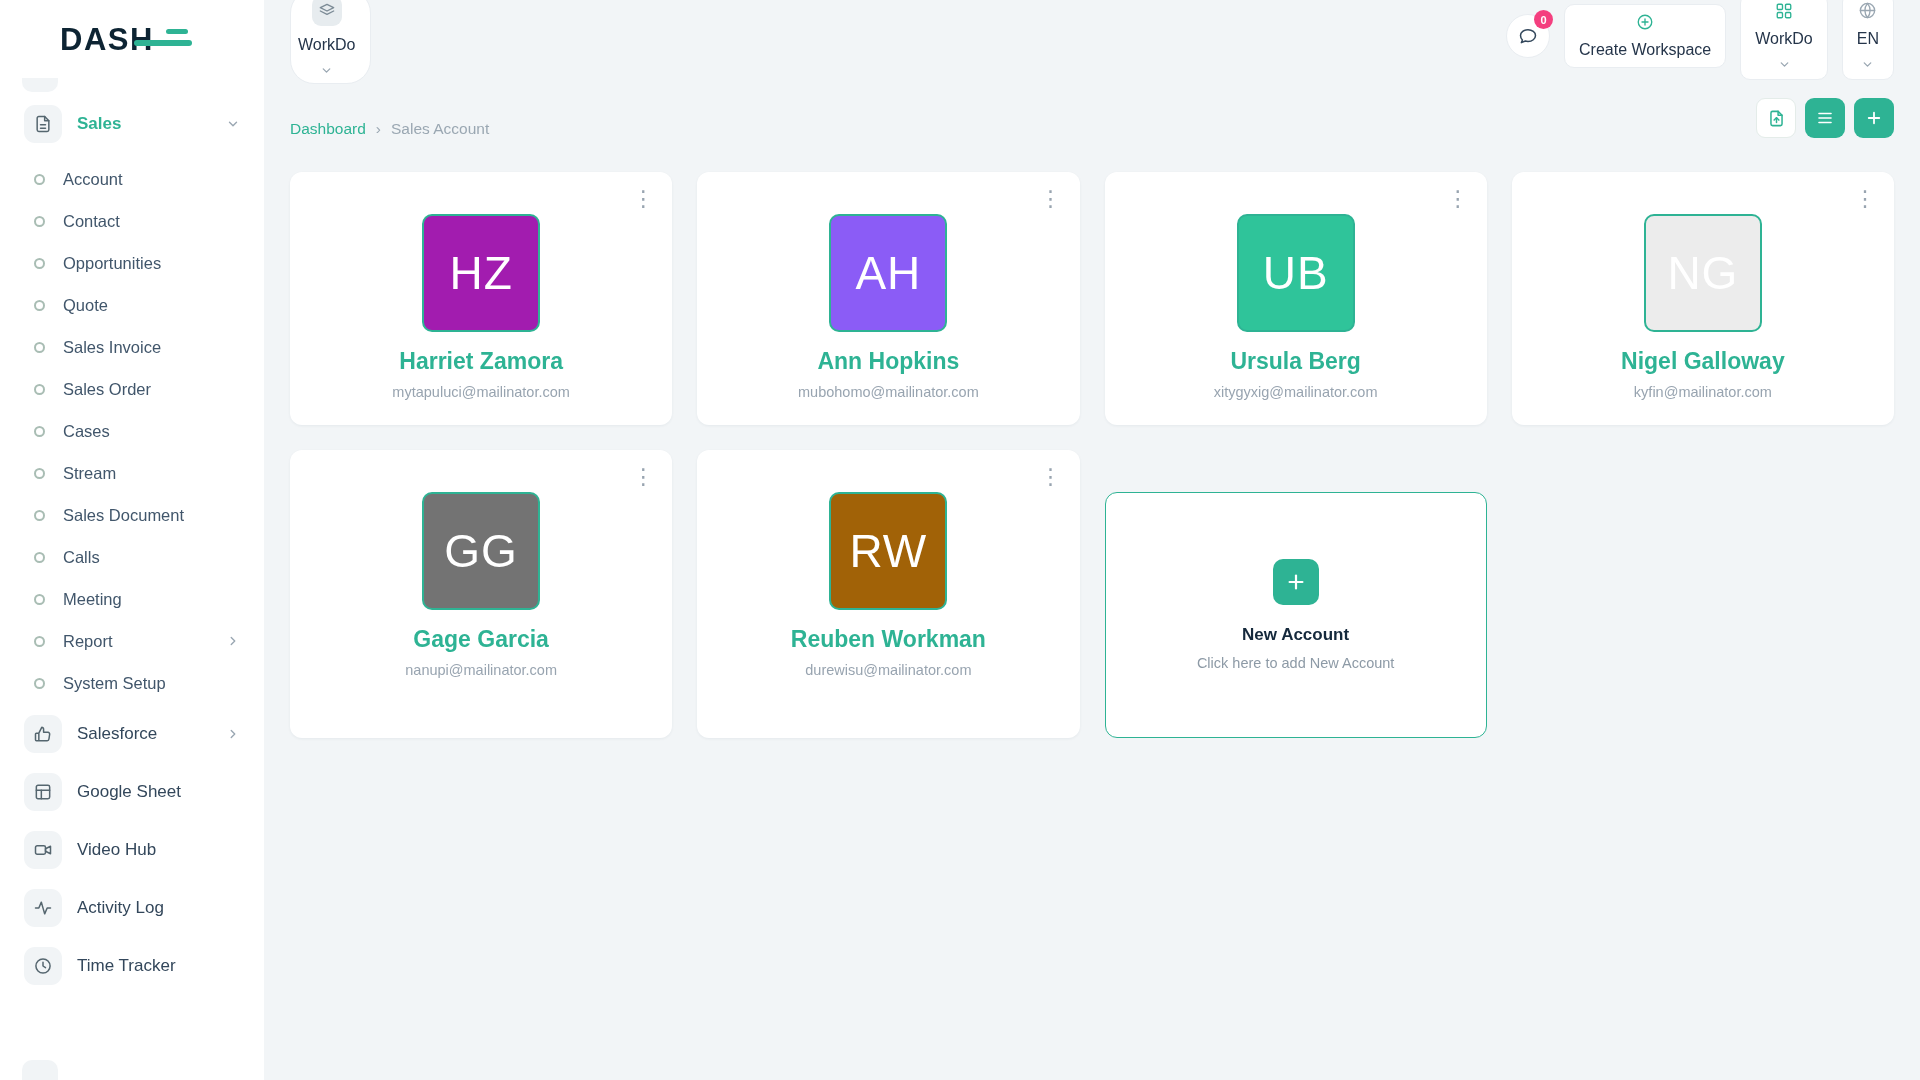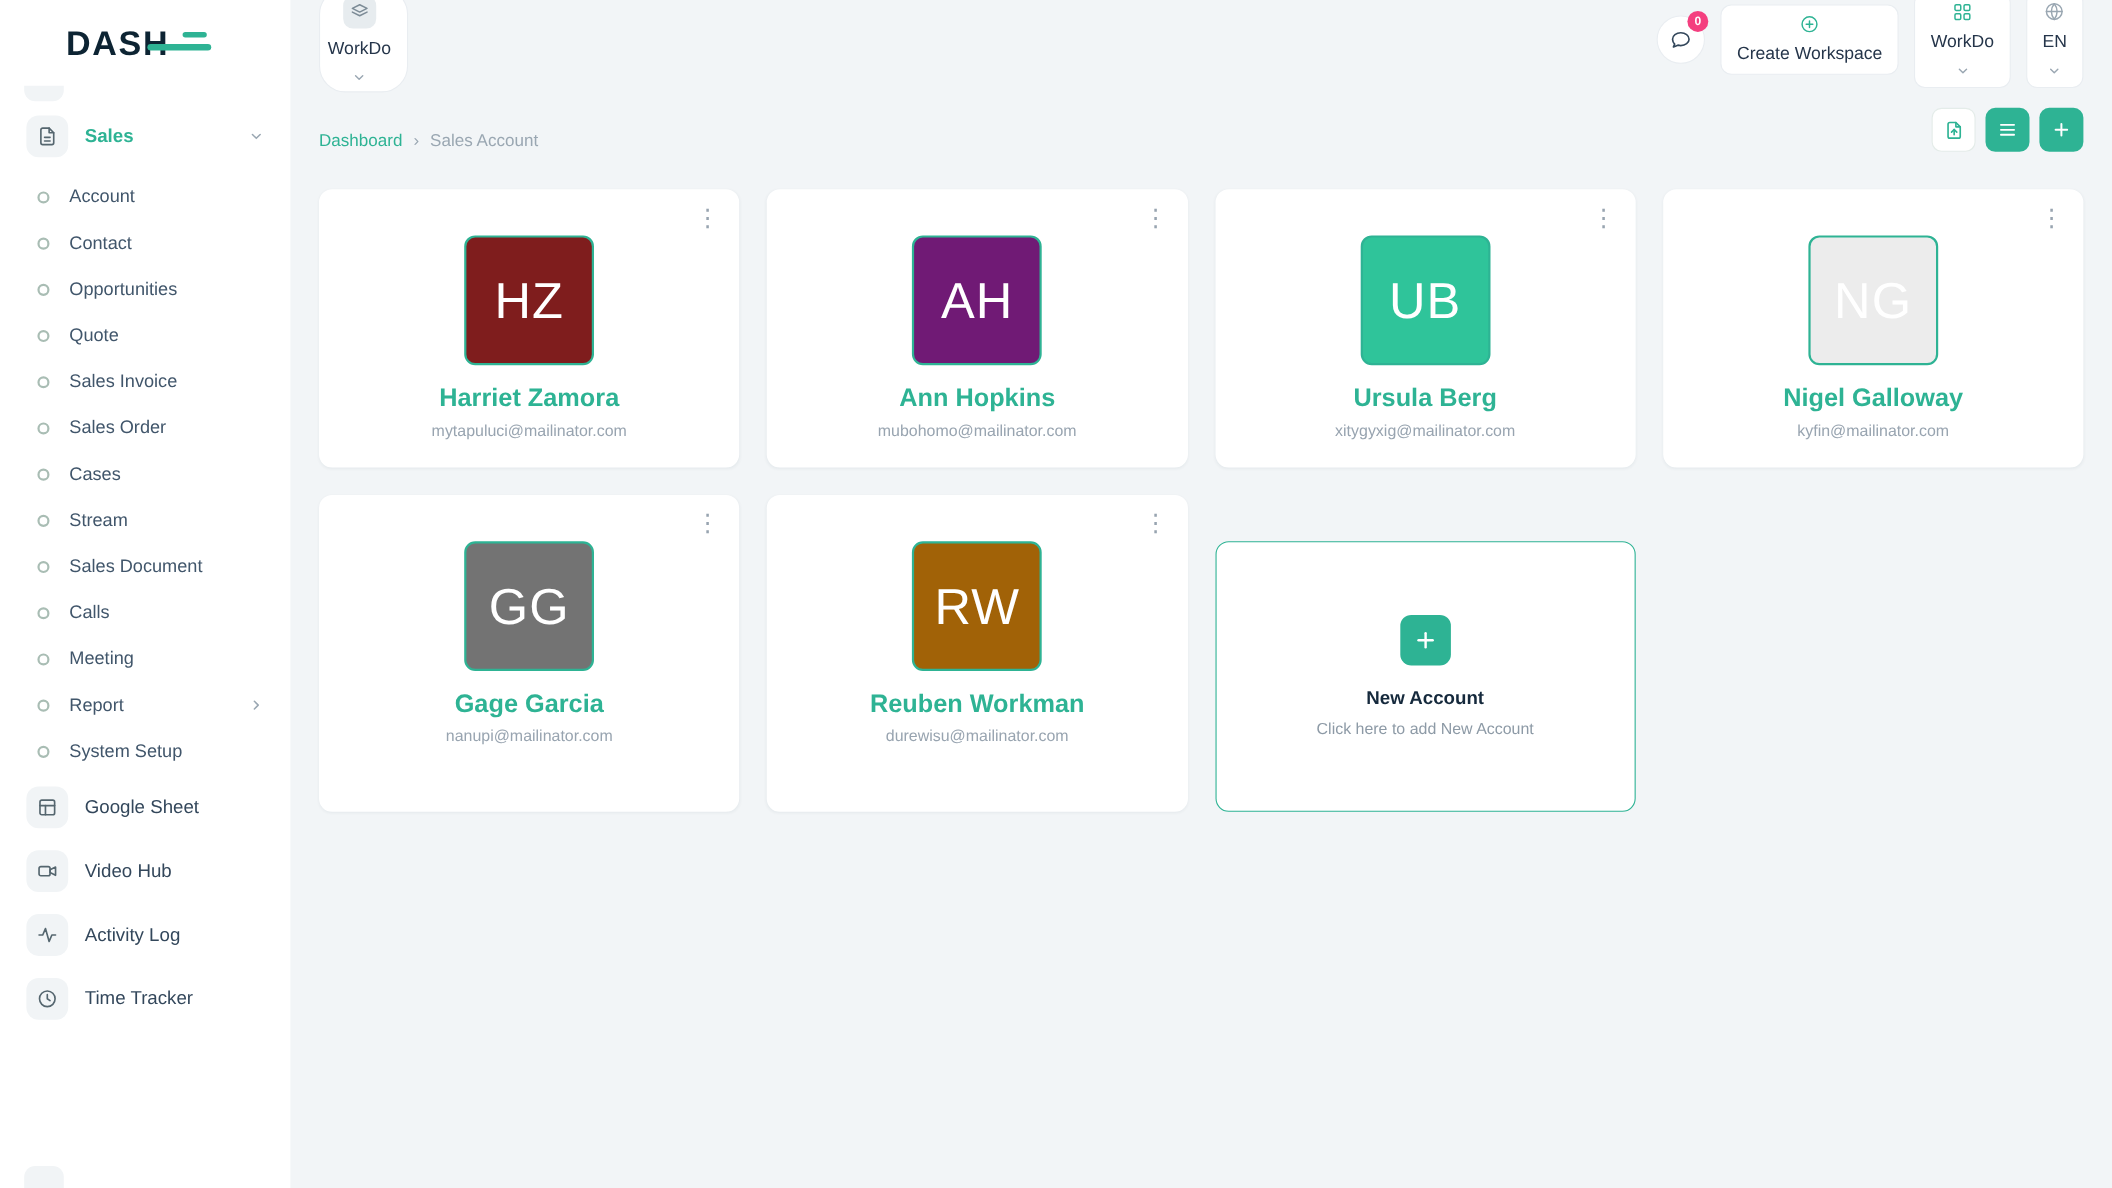--- a/index.html
+++ b/index.html
@@ -216,20 +216,33 @@
           </div>
           <div class="sub-item">
             <span class="bullet"></span>
             <span class="sub-label">System Setup</span>
           </div>
         </div>
       <div id="bottom-menu">
           <div class="menu-item">
             <span class="icon-box">
               <svg width="20" height="20" viewBox="0 0 24 24" fill="none" stroke="currentColor" stroke-width="1.8" stroke-linecap="round" stroke-linejoin="round">
+                <path d="M7 11v9H4a1 1 0 0 1-1-1v-7a1 1 0 0 1 1-1h3zm0 0l3.5-7a2.2 2.2 0 0 1 2.2 2.2V10h5.3a2 2 0 0 1 2 2.3l-.9 5.8a2 2 0 0 1-2 1.9H7"></path>
+              </svg>
+            </span>
+            <span class="menu-label">Salesforce</span>
+            <span class="chev">
+              <svg width="14" height="14" viewBox="0 0 24 24" fill="none" stroke="currentColor" stroke-width="2.4" stroke-linecap="round" stroke-linejoin="round">
+                <polyline points="9 6 15 12 9 18"></polyline>
+              </svg>
+            </span>
+          </div>
+          <div class="menu-item">
+            <span class="icon-box">
+              <svg width="20" height="20" viewBox="0 0 24 24" fill="none" stroke="currentColor" stroke-width="1.8" stroke-linecap="round" stroke-linejoin="round">
                 <rect x="4" y="4" width="16" height="16" rx="2"></rect>
                 <line x1="4" y1="10" x2="20" y2="10"></line>
                 <line x1="10" y1="10" x2="10" y2="20"></line>
               </svg>
             </span>
             <span class="menu-label">Google Sheet</span>
           </div>
           <div class="menu-item">
             <span class="icon-box">
               <svg width="20" height="20" viewBox="0 0 24 24" fill="none" stroke="currentColor" stroke-width="1.8" stroke-linecap="round" stroke-linejoin="round">
@@ -370,29 +383,29 @@
                 <line x1="5" y1="12" x2="19" y2="12"></line>
               </svg>
           </span>
         </button>
       </div>
     </div>
 
     <div class="cards" id="cards">
       <div class="card">
           <button class="kebab">⋮</button>
-          <div class="avatar" style="background:#7f1d1d;color:#ffffff">
+          <div class="avatar" style="background:#a21caf;color:#ffffff">
             <span>HZ</span>
           </div>
           <div class="acc-name">Harriet Zamora</div>
           <div class="acc-email">mytapuluci@mailinator.com</div>
         </div>
         <div class="card">
           <button class="kebab">⋮</button>
-          <div class="avatar" style="background:#701a75;color:#ffffff">
+          <div class="avatar" style="background:#8b5cf6;color:#ffffff">
             <span>AH</span>
           </div>
           <div class="acc-name">Ann Hopkins</div>
           <div class="acc-email">mubohomo@mailinator.com</div>
         </div>
         <div class="card">
           <button class="kebab">⋮</button>
           <div class="avatar" style="background:#2fc49a;color:#ffffff">
             <span>UB</span>
           </div>

